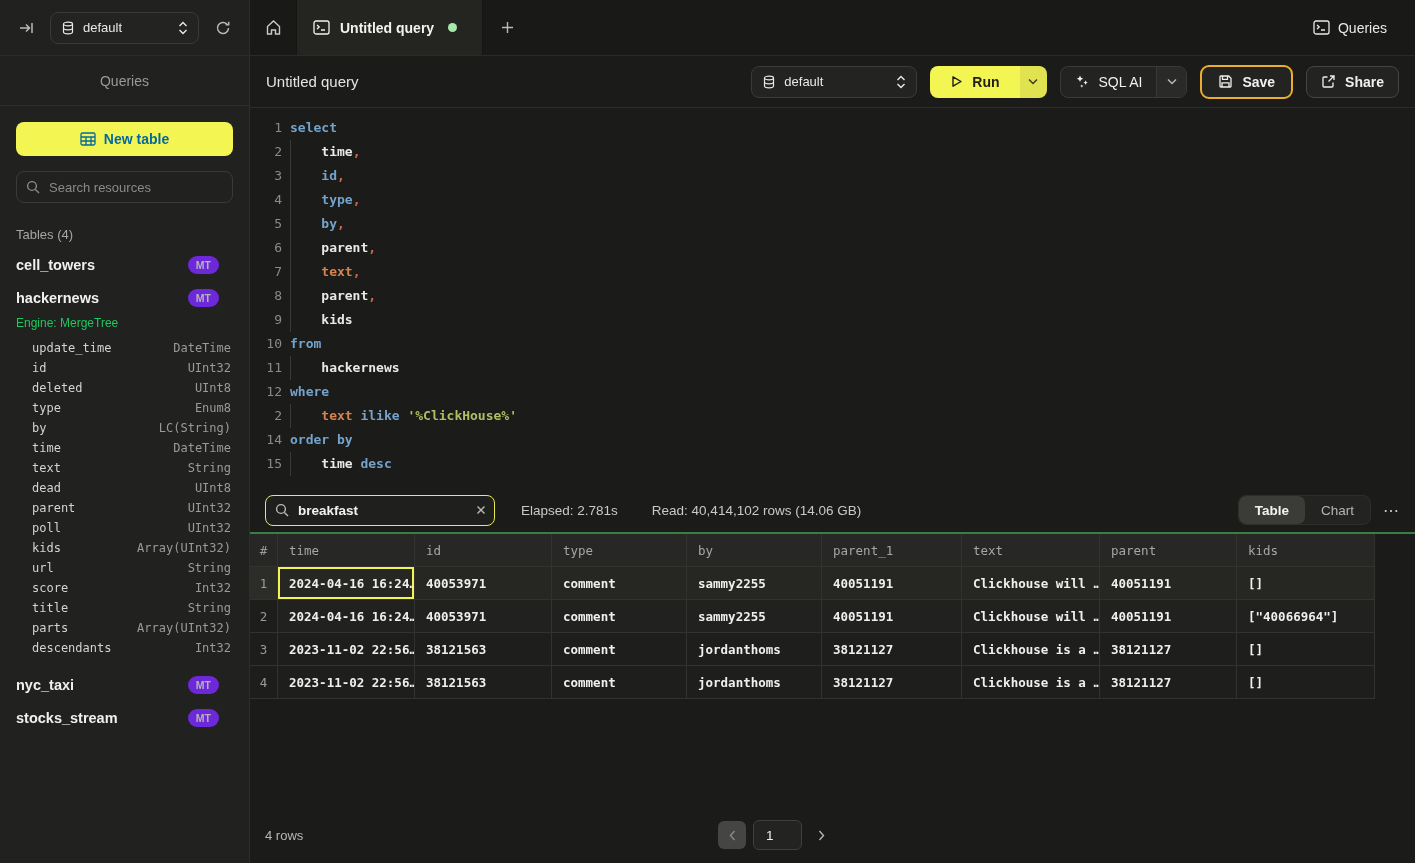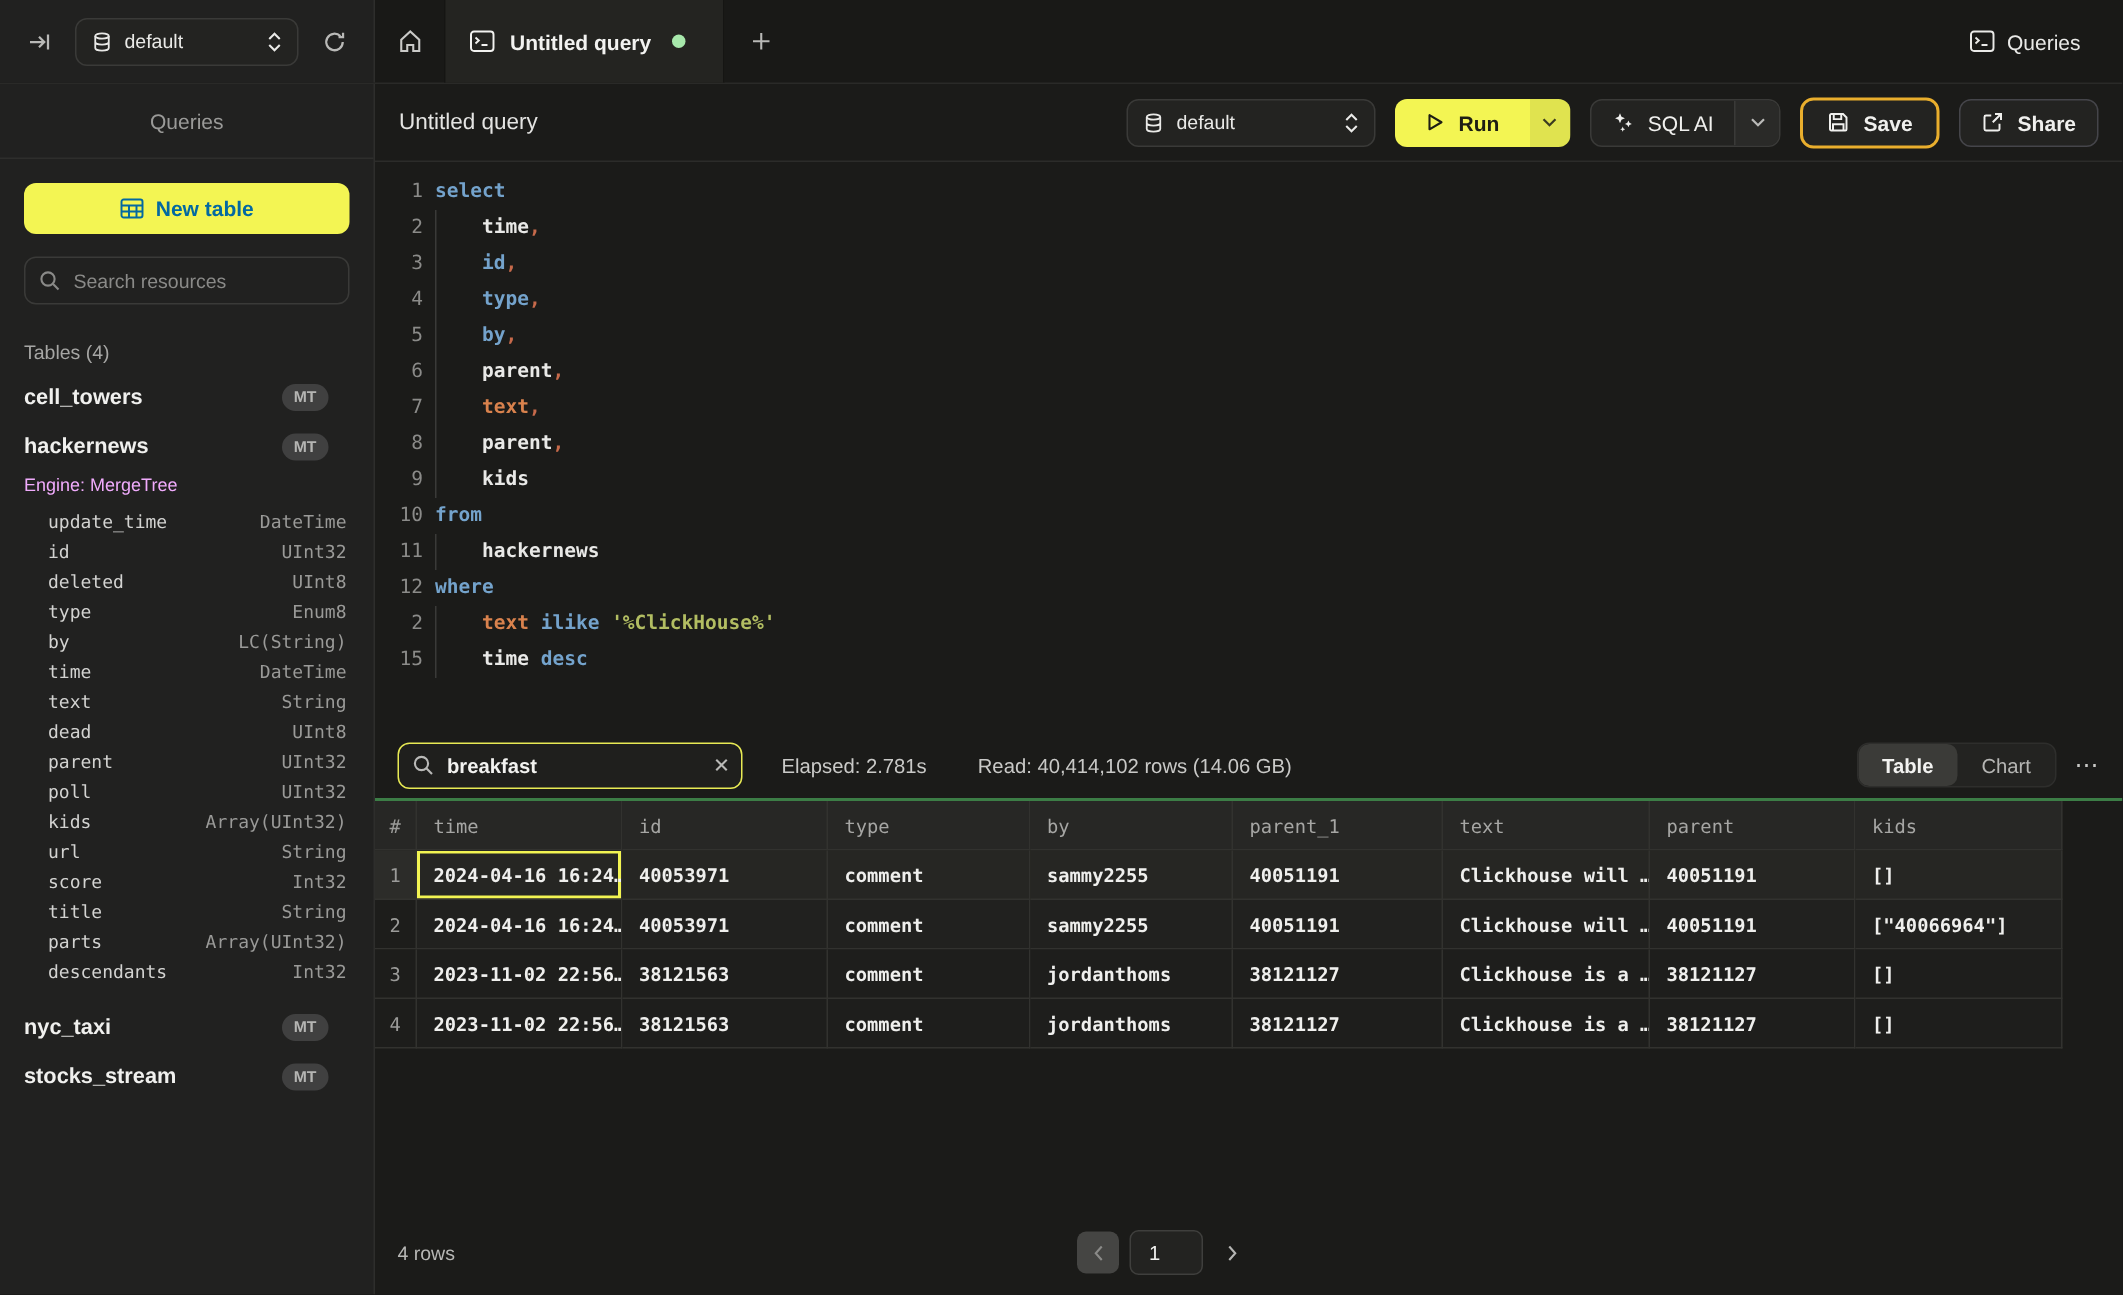--- a/index.html
+++ b/index.html
@@ -57,22 +57,22 @@
   .search-wrap .sicon { position:absolute; left:10px; top:50%; transform:translateY(-50%); color:#8a8a88; display:flex; }
   .search-input {
     width:100%; height:32px; background:transparent; border:1px solid #3a3a38; border-radius:8px;
     color:#e9e9e7; font-size:13px; padding:0 10px 0 32px; outline:none; font-family:"Liberation Sans", sans-serif;
   }
   .search-input::placeholder { color:#8a8a88; }
   .section-title { margin-top:24px; font-size:13px; color:#a6a6a4; }
   .tbl-item { height:33px; display:flex; align-items:center; justify-content:space-between; margin-top:0; cursor:pointer; }
   .tbl-list { margin-top:6px; }
   .tbl-name { font-size:14.5px; font-weight:bold; color:#f0f0ee; }
-  .mt-badge { background:#404040; color:#b5b5b3; font-size:10.5px; font-weight:bold; border-radius:9px; padding:3px 8px; margin-right:14px; }
-  .engine-line { font-size:12px; color:#f0abfc; margin:2px 0 8px 0; }
+  .mt-badge { background:#6d28d9; color:#b5b5b3; font-size:10.5px; font-weight:bold; border-radius:9px; padding:3px 8px; margin-right:14px; }
+  .engine-line { font-size:12px; color:#22c55e; margin:2px 0 8px 0; }
   .col-row { display:flex; justify-content:space-between; height:20px; align-items:center; padding:0 2px 0 16px; }
   .col-name { font-size:12px; color:#d3d3d1; font-family:"DejaVu Sans Mono", monospace; }
   .col-type { font-size:12px; color:#9a9a98; font-family:"DejaVu Sans Mono", monospace; }
   .gap-after { margin-bottom:10px; }
 
   
   .main { position:absolute; top:56px; left:250px; width:1165px; height:807px; background:#1b1b19; }
   .query-header {
     position:absolute; top:0; left:0; right:0; height:52px; border-bottom:1px solid #2c2c2a;
     display:flex; align-items:center; padding:0 16px;
@@ -442,20 +442,24 @@
       </div>
       <div class="ed-line">
         <span class="ed-ln">12</span>
         <span class="ed-code"><span class="tk-kw">where</span></span>
       </div>
       <div class="ed-line">
         <span class="ed-ln">2</span>
         <span class="ed-code indented"><span class="tk-ws">    </span><span class="tk-type">text</span><span class="tk-ws"> </span><span class="tk-kw">ilike</span><span class="tk-ws"> </span><span class="tk-str">'%ClickHouse%'</span></span>
       </div>
       <div class="ed-line">
+        <span class="ed-ln">14</span>
+        <span class="ed-code"><span class="tk-kw">order by</span></span>
+      </div>
+      <div class="ed-line">
         <span class="ed-ln">15</span>
         <span class="ed-code indented"><span class="tk-ws">    </span><span class="tk-id">time</span><span class="tk-ws"> </span><span class="tk-kw">desc</span></span>
       </div>
     </div>
 
   <div class="results-bar">
     <div class="rsearch">
       <span class="sicon">
         <svg width="14" height="14" viewBox="0 0 14 14" fill="none" stroke="currentColor" stroke-width="1.4">
             <circle cx="6" cy="6" r="4.4"></circle>

